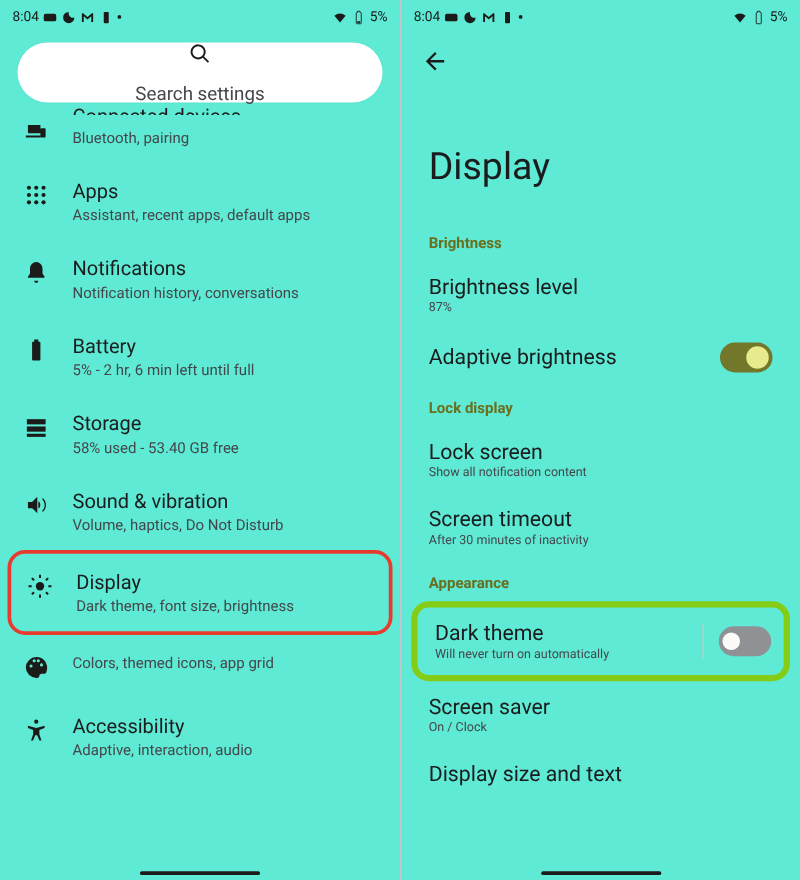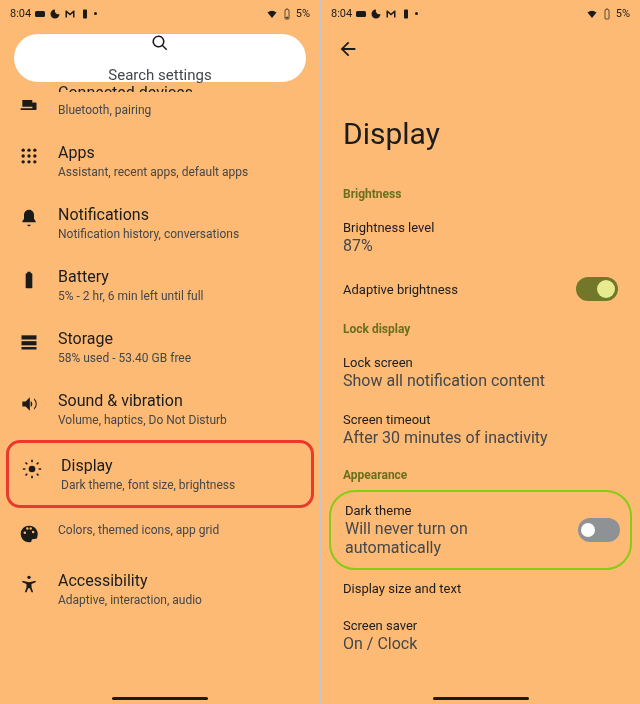--- a/index.html
+++ b/index.html
@@ -7,21 +7,21 @@
     font-family: -apple-system, Roboto, "Segoe UI", Arial, sans-serif;
     background: #fff;
     width: 640px;
     height: 704px;
     display: flex;
     overflow: hidden;
   }
   .pane {
     width: 320px;
     height: 704px;
-    background: #fdba74;
+    background: #5eead4;
     position: relative;
     overflow: hidden;
   }
   .pane + .pane { border-left: 1px solid #c3c6cc; }
 
   
   .status {
     height: 24px;
     padding: 3px 10px 0 10px;
     font-size: 11px;
@@ -87,39 +87,39 @@
   .sect {
     font-size:12px; font-weight:700;
     color:#6a6f1e;
     padding: 10px 22px 8px 22px;
   }
   .srow {
     padding: 11px 22px 11px 22px;
     display:flex; align-items:center; gap:12px;
   }
   .srow .txt { flex:1; min-width:0; }
-  .srow .title { font-size:13px; color:#1b1c1d; }
-  .srow .sub { font-size:16px; color:#44474b; margin-top:1px; }
+  .srow .title { font-size:17px; color:#1b1c1d; }
+  .srow .sub { font-size:10px; color:#44474b; margin-top:1px; }
 
   .toggle {
     width:42px; height:24px; border-radius:14px; position:relative; flex:0 0 42px;
   }
   .toggle .knob {
     width:18px; height:18px; border-radius:50%;
     position:absolute; top:3px;
   }
   .toggle.on { background:#72772a; }
   .toggle.on .knob { right:3px; background:#e7eb8d; }
   .toggle.off { background:#8f9295; }
   .toggle.off .knob { left:3px; background:#fbfcfa; width:14px; height:14px; top:5px; }
   .hairline { width:1px; height:28px; background:#c7cac1; }
 
   .hl2 {
-    border:2px solid #84cc16;
-    border-radius:26px;
+    border:5px solid #84cc16;
+    border-radius:14px;
     margin: 0 8px;
   }
   .hl2 .srow { padding-left:14px; padding-right:10px; }
 
   .gesture-bar {
     position:absolute; bottom:4px; left:50%; transform:translateX(-50%);
     width:96px; height:3px; border-radius:2px; background:#1b1c1a;
   }
 </style>
 </head>
@@ -400,25 +400,25 @@
       </div>
       <div class="hairline"></div>
       <div class="toggle off">
           <div class="knob"></div>
         </div>
     </div>
   </div>
 
   <div class="srow">
     <div class="txt">
-      <div class="title">Display size and text</div>
-    </div>
-  </div>
-
-  <div class="srow">
-    <div class="txt">
       <div class="title">Screen saver</div>
       <div class="sub">On / Clock</div>
     </div>
   </div>
 
+  <div class="srow">
+    <div class="txt">
+      <div class="title">Display size and text</div>
+    </div>
+  </div>
+
   <div class="gesture-bar"></div>
 </div>
 
 </body></html>

